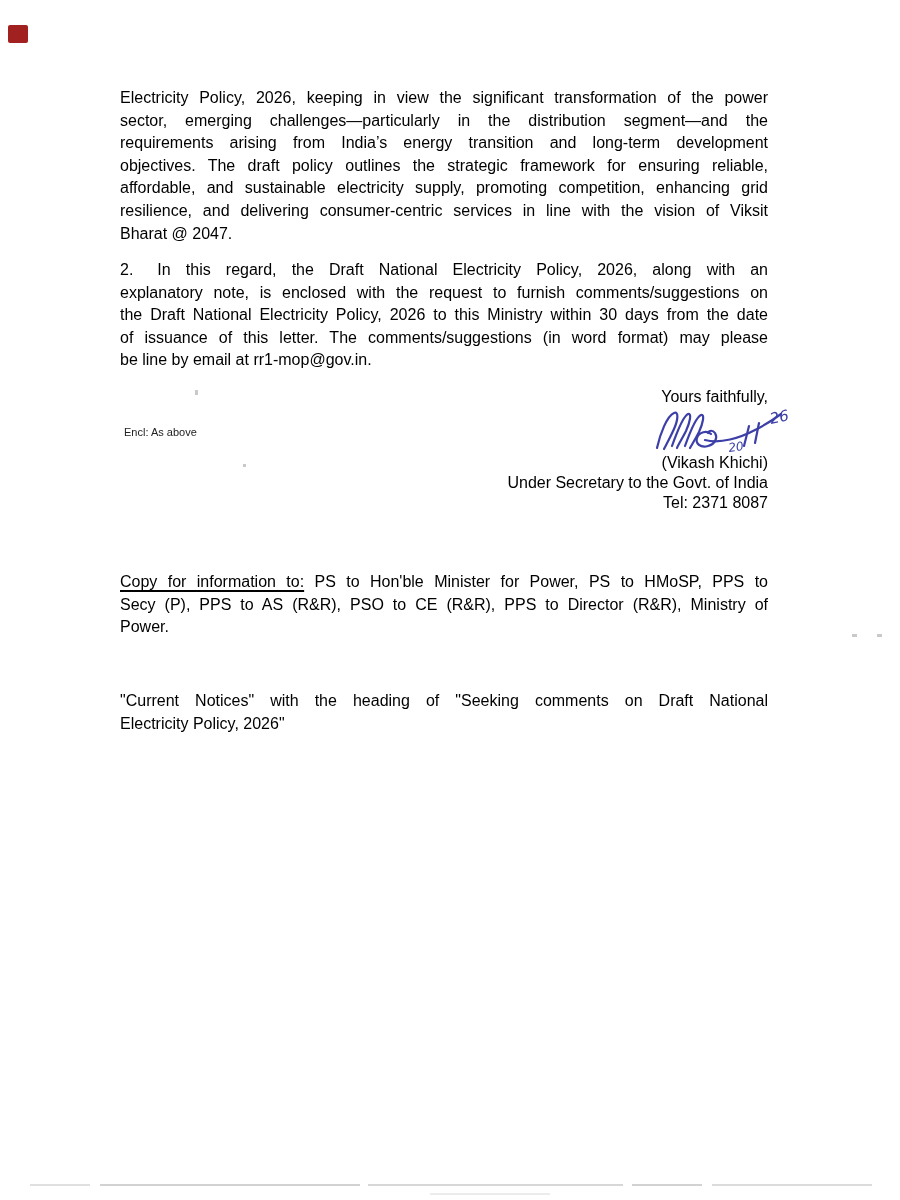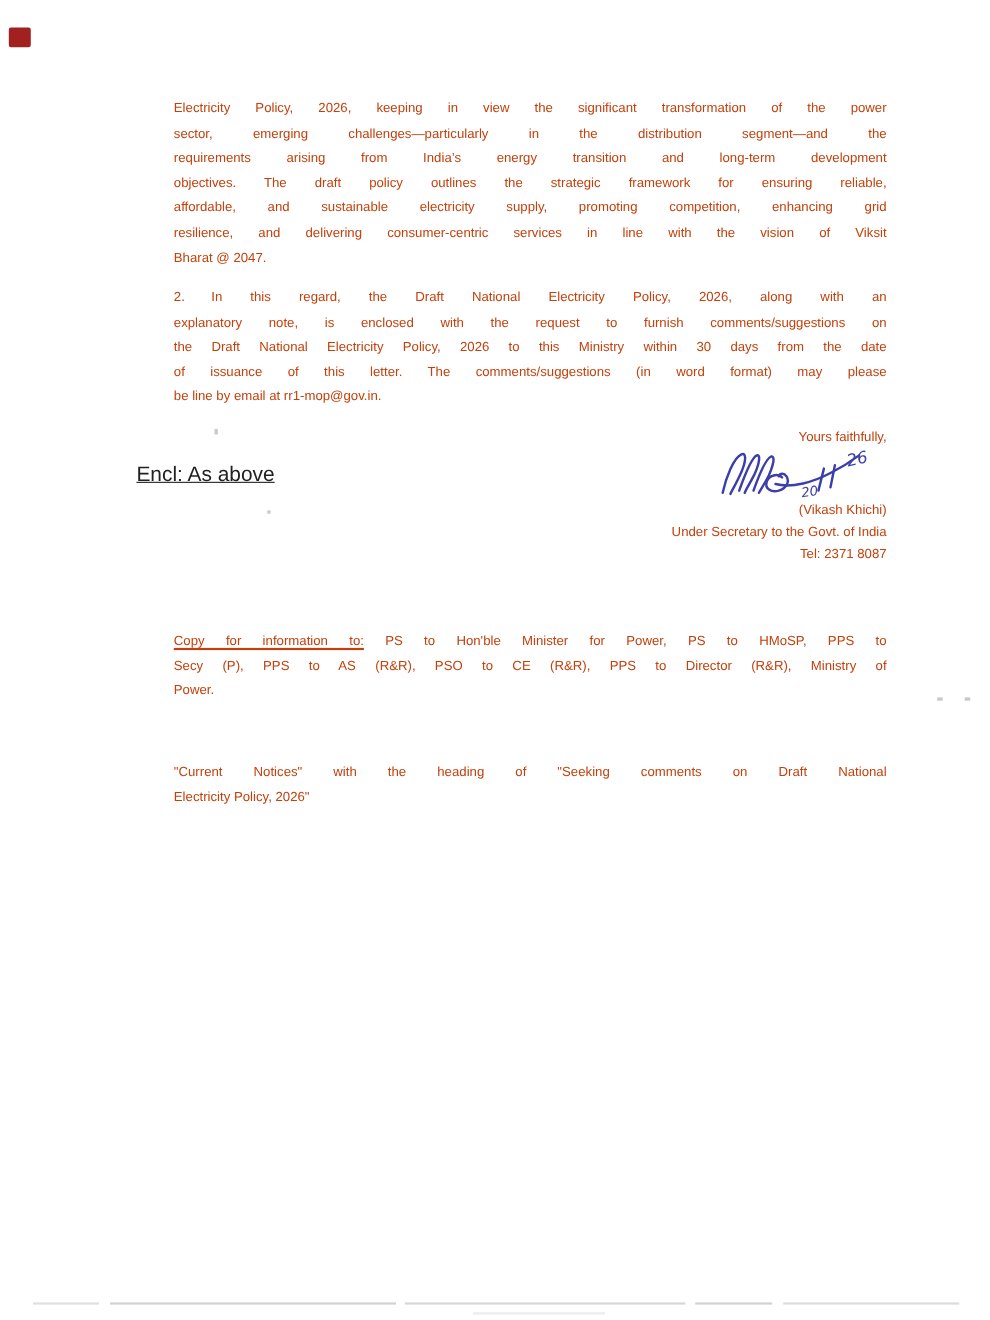--- a/index.html
+++ b/index.html
@@ -7,35 +7,34 @@
     position:relative;
     width:900px;height:1200px;
     background:#ffffff;
     overflow:hidden;
     font-family:"Liberation Sans","DejaVu Sans",sans-serif;
     color:#222222;
   }
   .textblock{
     position:absolute;
     left:120px;width:648px;
-    font-size:12px;
+    font-size:16px;
     line-height:22.6px;
-    color:#c2410c;
-    margin-left:38px;
+    color:#000000;
   }
   .tline{ text-align:justify; text-align-last:justify; }
   .tline-last{ text-align-last:left; }
   .b{ font-weight:normal; }
   .u{ text-decoration:underline; text-decoration-thickness:2px; text-underline-offset:3px; }
   .gap{ display:inline-block; height:1px; }
   .right{ text-align:right; }
   .para1{ top:87px; }
   .para2{ top:259px; }
   .closing{ top:386px;text-align:right; }
-  .encl{ position:absolute; left:124px; top:421px; font-size:19px; line-height:22.6px;text-decoration:underline; }
+  .encl{ position:absolute; left:124px; top:421px; font-size:11px; line-height:22.6px; }
   .signoff{ top:453px; line-height:20.2px; }
   .sig-wrap{ position:absolute; left:645px; top:400px; width:150px; height:58px; }
   .red-mark{ position:absolute; left:8px; top:25px; width:20px; height:18px; border-radius:2px; }
   .scanline{ position:absolute; height:2px; top:1184px; }
   .speck{ position:absolute; background:#c9c9c9; }
   svg text{ font-family:"DejaVu Sans","Liberation Sans",sans-serif; font-style:italic; }
 </style>
 </head>
 <body>
 

